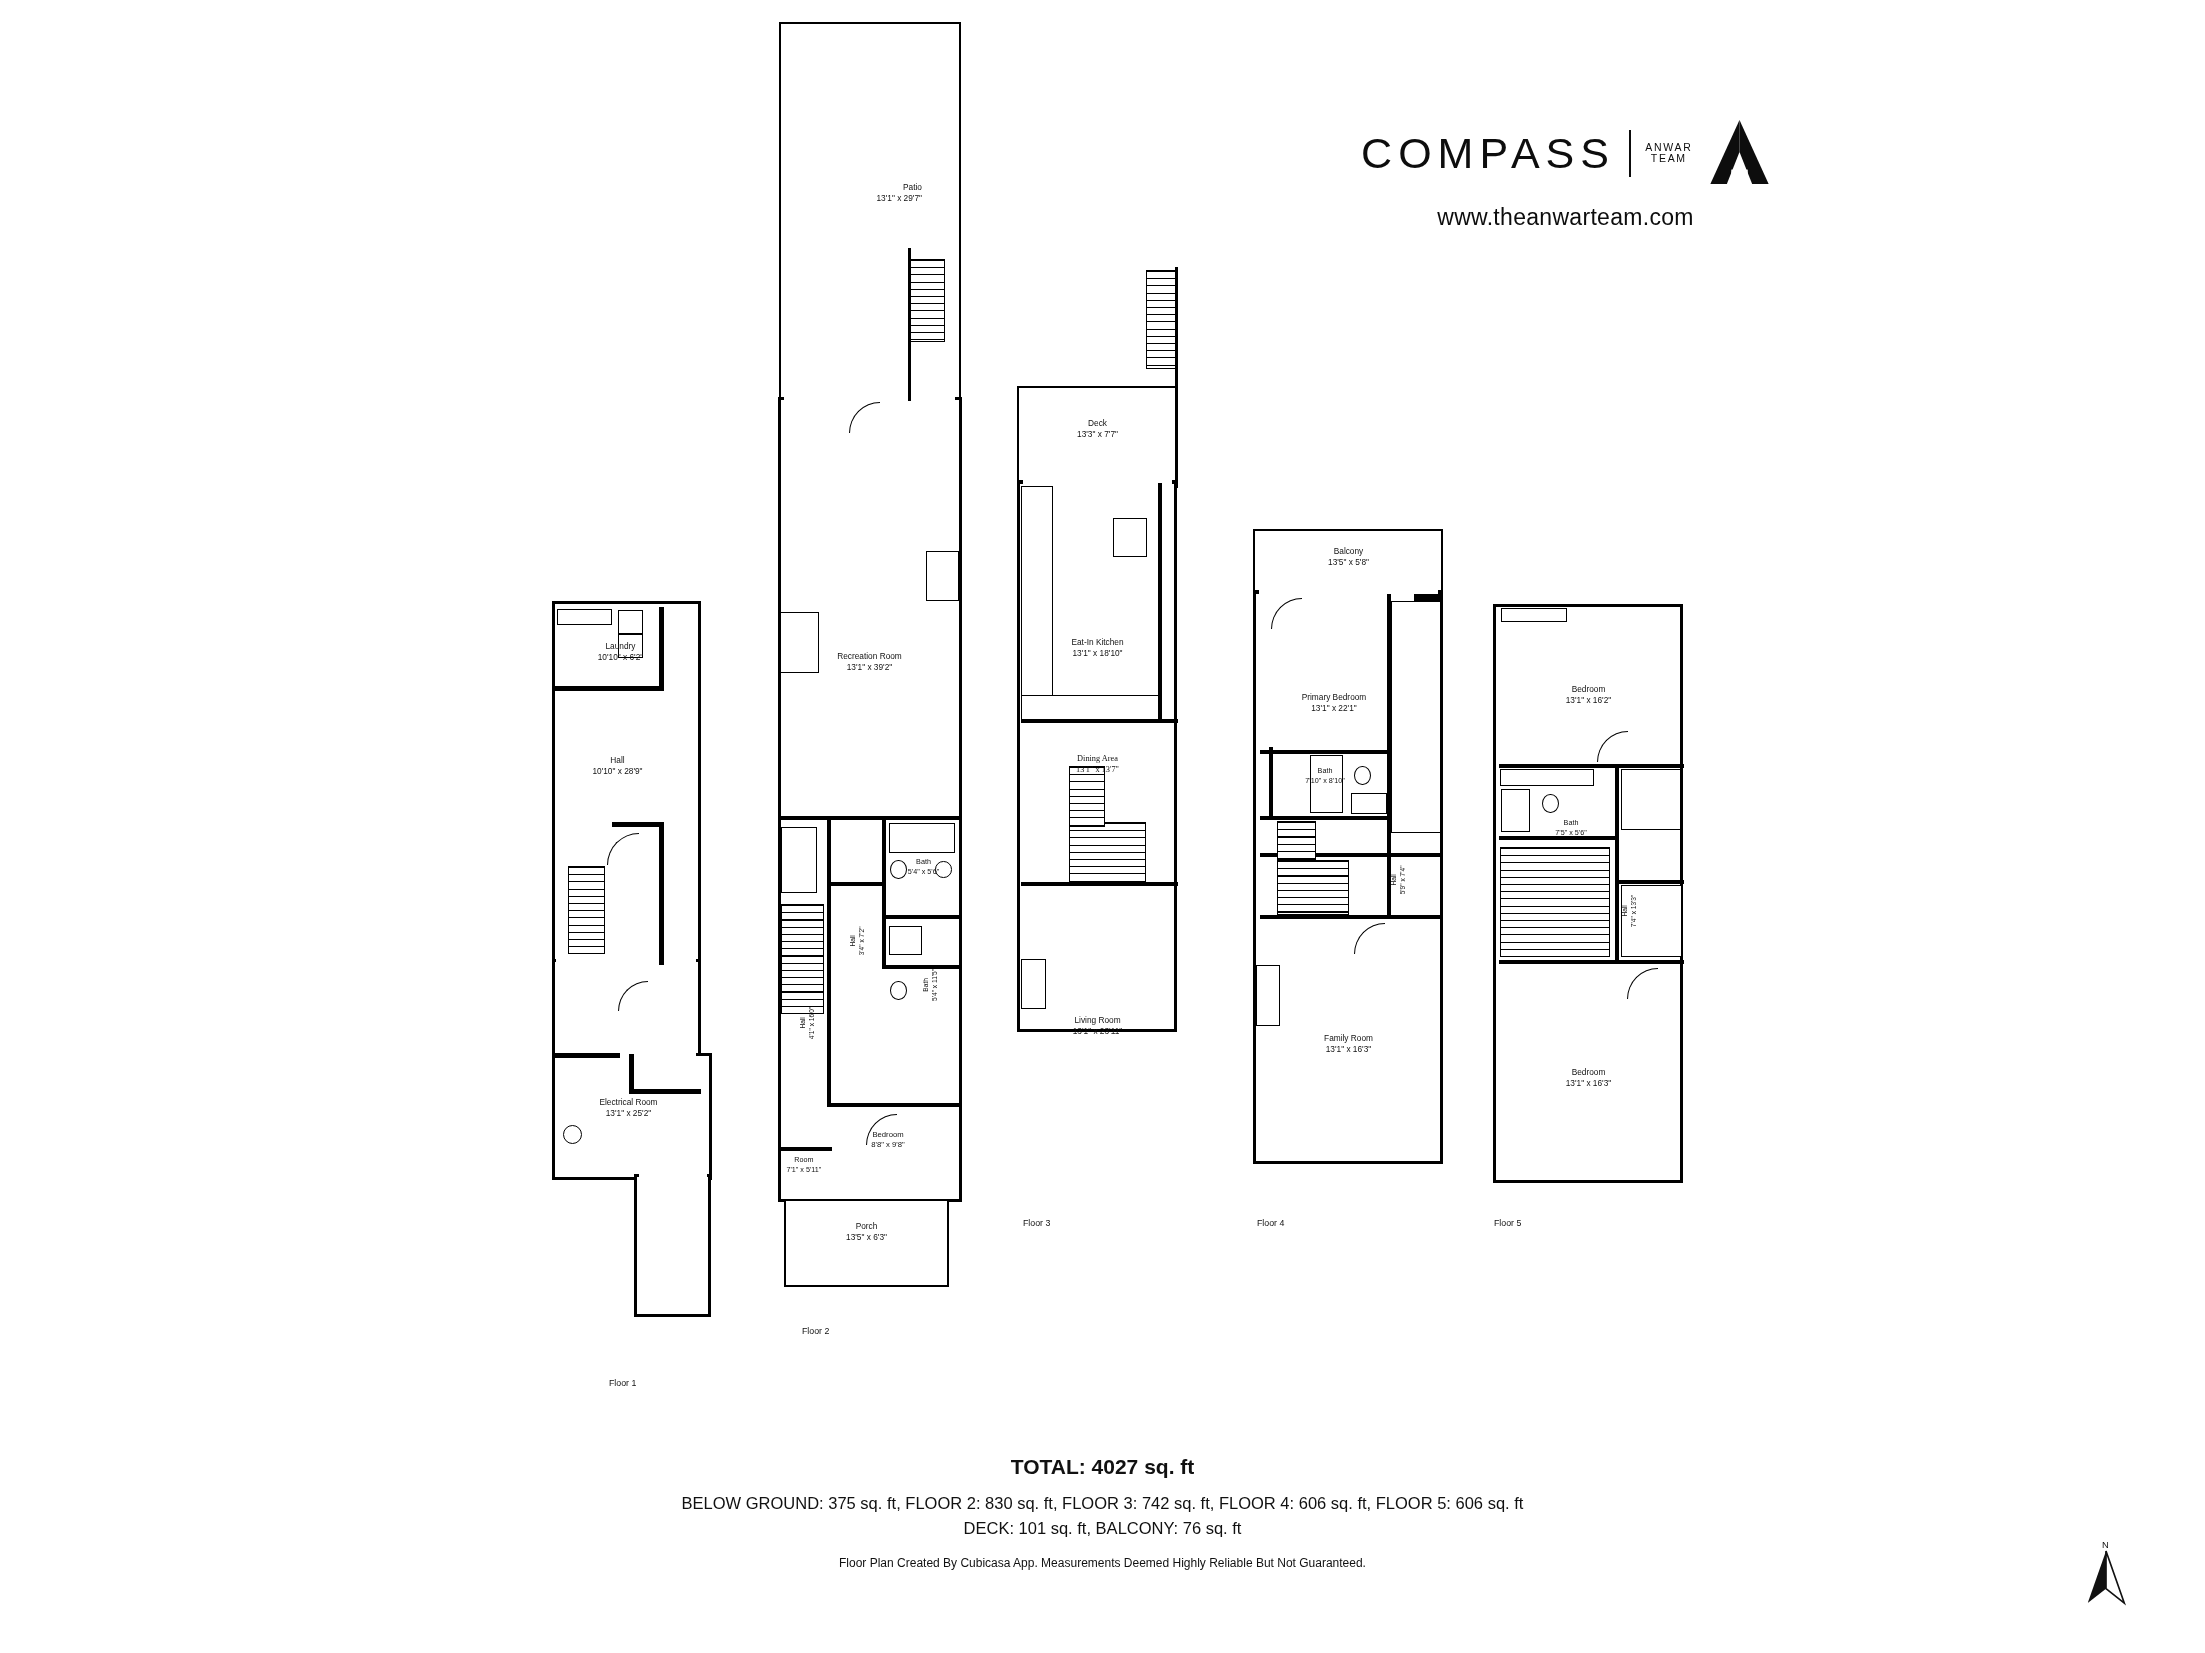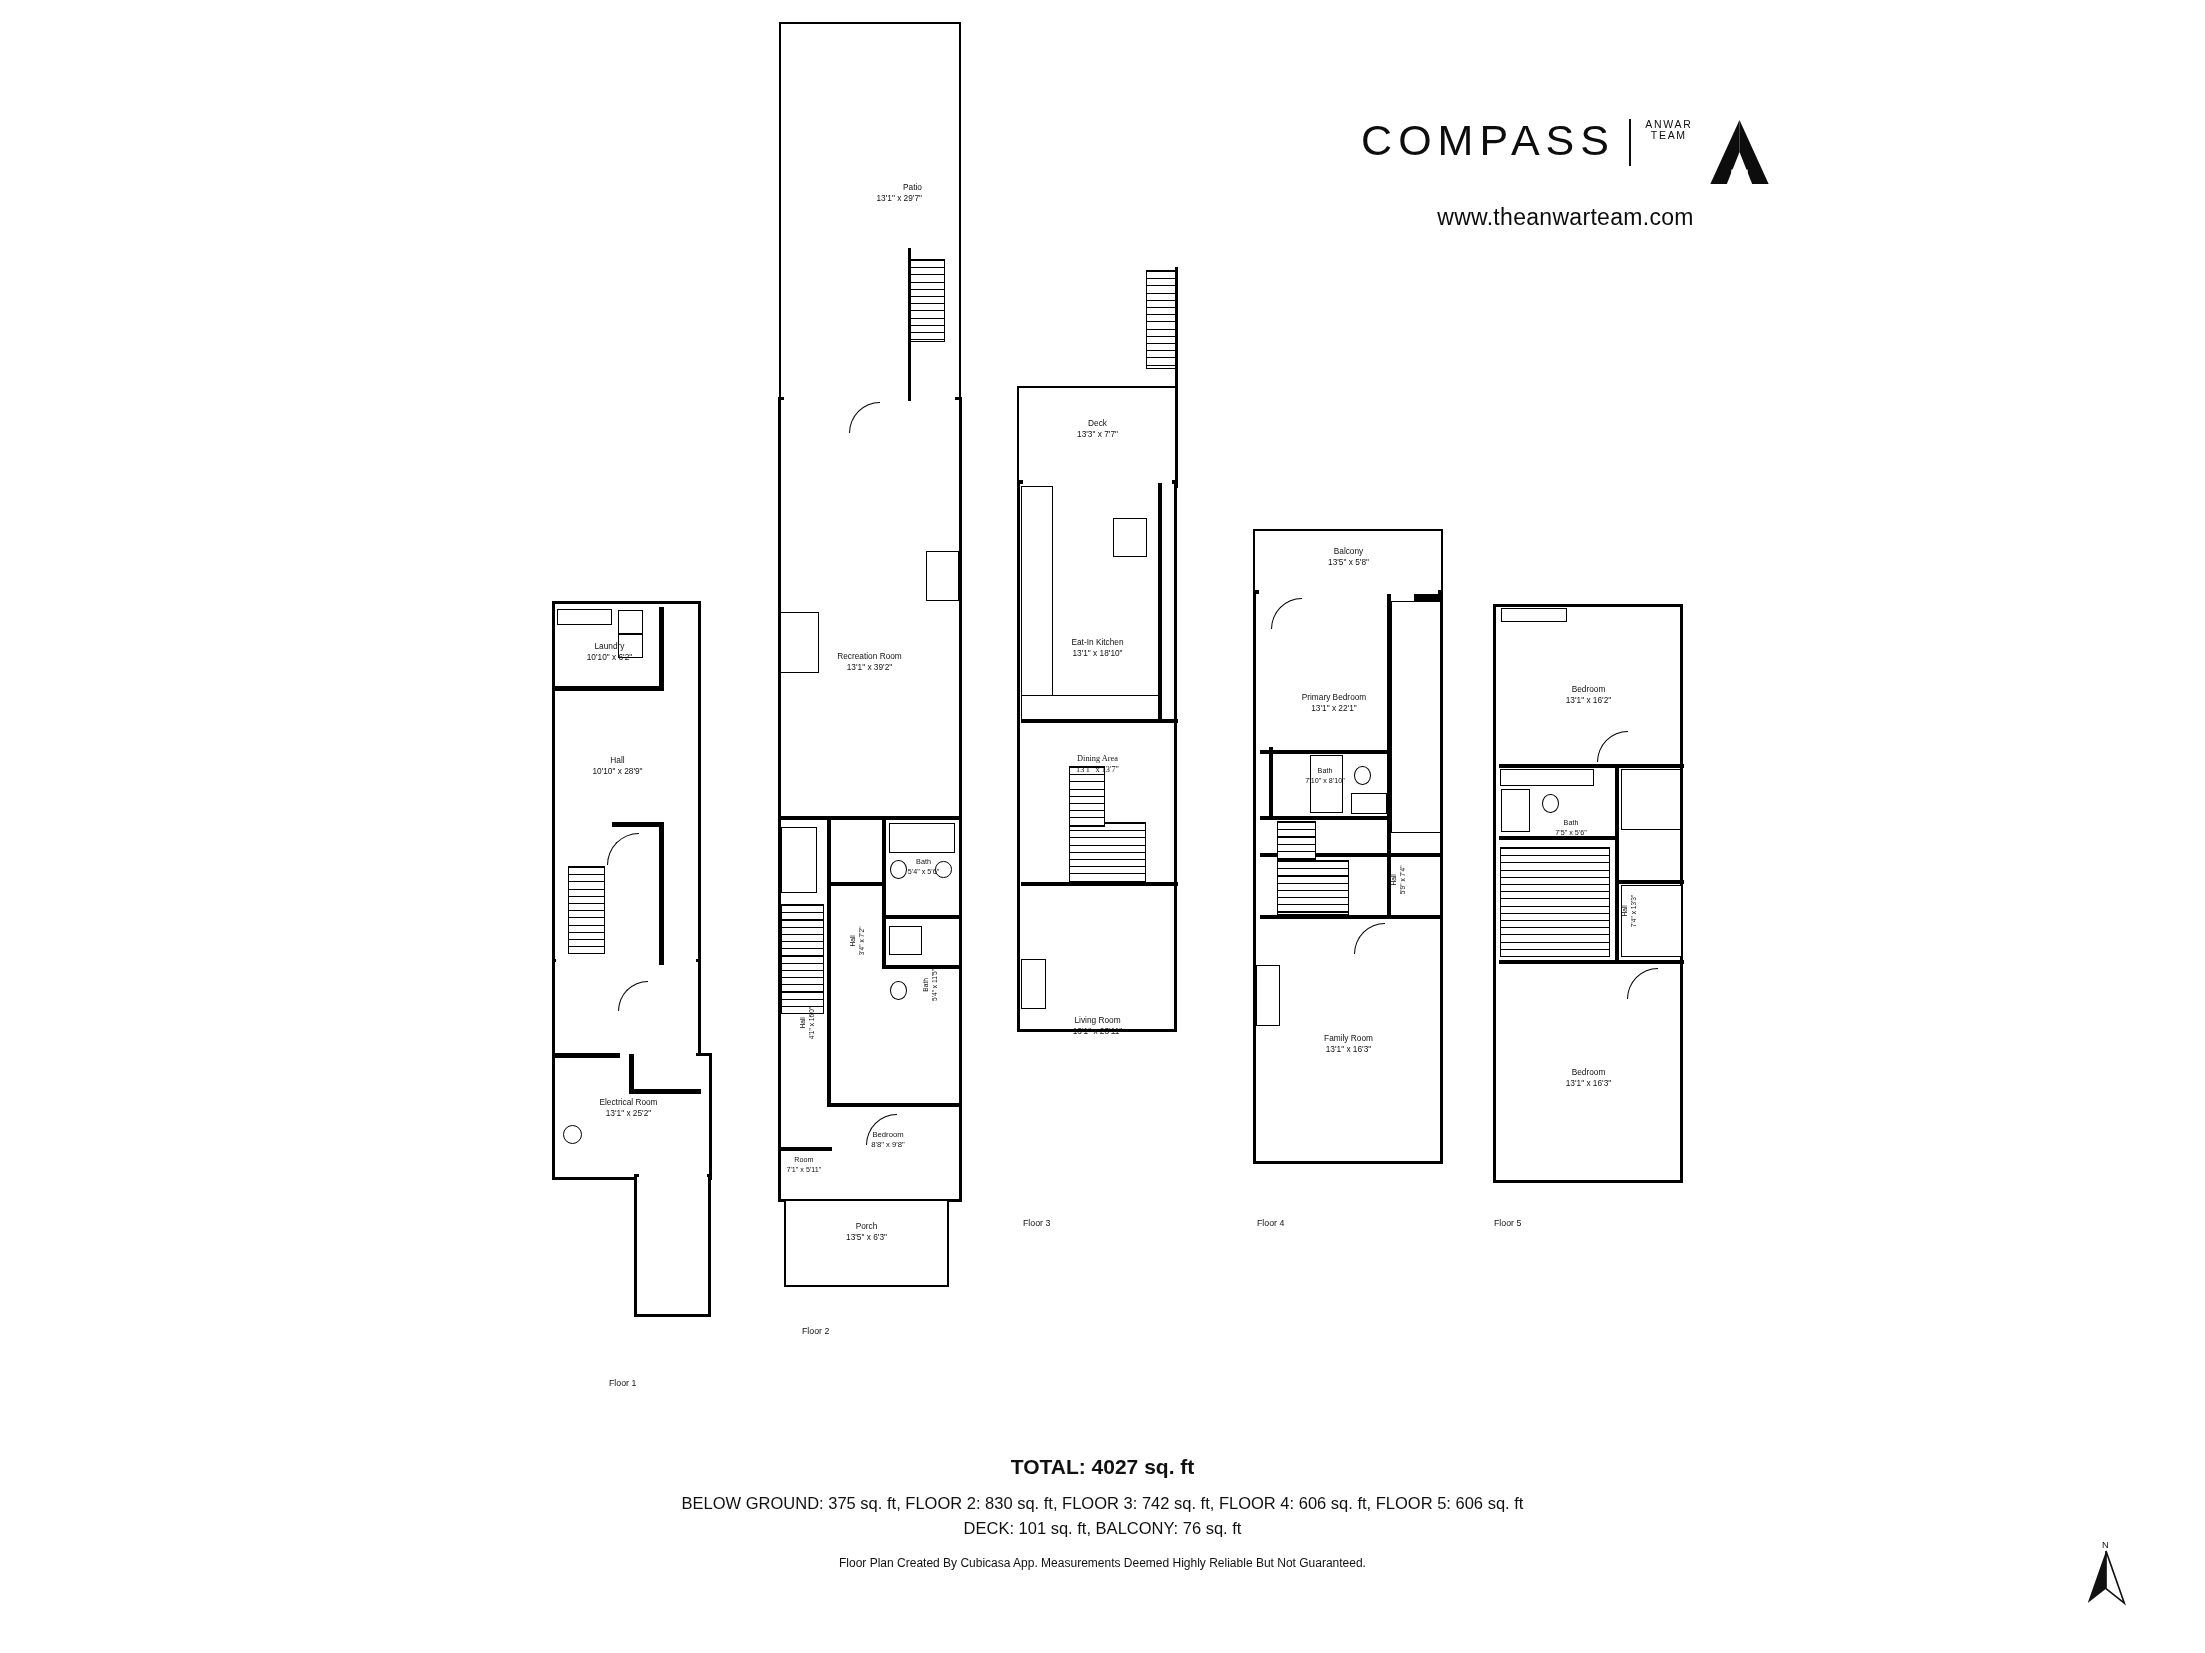--- a/index.html
+++ b/index.html
@@ -22,21 +22,21 @@
   
   .brand {
     position: absolute;
     left: 1312px;
     top: 119px;
     width: 507px;
     text-align: center;
   }
   .brand-row {
     display: flex;
-    align-items: flex-start;
+    align-items: center;
     justify-content: center;
     gap: 14.3px;
   }
   .brand-compass {
     font-family: "Liberation Sans", sans-serif;
     font-size: 43px;
     letter-spacing: 6px;
     font-weight: 400;
     color: #0d0d0d;
     line-height: 1;
@@ -226,21 +226,21 @@
     <div class="inner-line" style="left:83px; top:488px; width:72px; height:5px;"></div>
 
     <div class="fixture" style="left:72px; top:8.8px; width:25px; height:24px;"></div>
     <div class="fixture" style="left:72px; top:33px; width:25px; height:24px;"></div>
     <div class="fixture" style="left:11px; top:7.7px; width:55px; height:16.5px;"></div>
     <div class="stairs" style="left:22px; top:265px; width:37px; height:88px;"></div>
     <div class="door-arc" style="left:61px; top:232px; width:32px; height:32px;"></div>
     <div class="door-arc" style="left:72px; top:380px; width:30px; height:30px;"></div>
     <div class="fixture-round" style="left:16.5px; top:524px; width:19px; height:19px;"></div>
 
-    <div class="label" style="left:14px; top:40px; width:99px;text-align:center;">
+    <div class="label" style="left:25px; top:40px; width:99px;text-align:center;">
       <span class="rname">Laundry</span>
       <span class="rdim">10'10" x 6'2"</span>
     </div>
     <div class="label" style="left:22px; top:154px; width:99px;">
       <span class="rname">Hall</span>
       <span class="rdim">10'10" x 28'9"</span>
     </div>
     <div class="label" style="left:22px; top:496px; width:121px;">
       <span class="rname">Electrical Room</span>
       <span class="rdim">13'1" x 25'2"</span>

